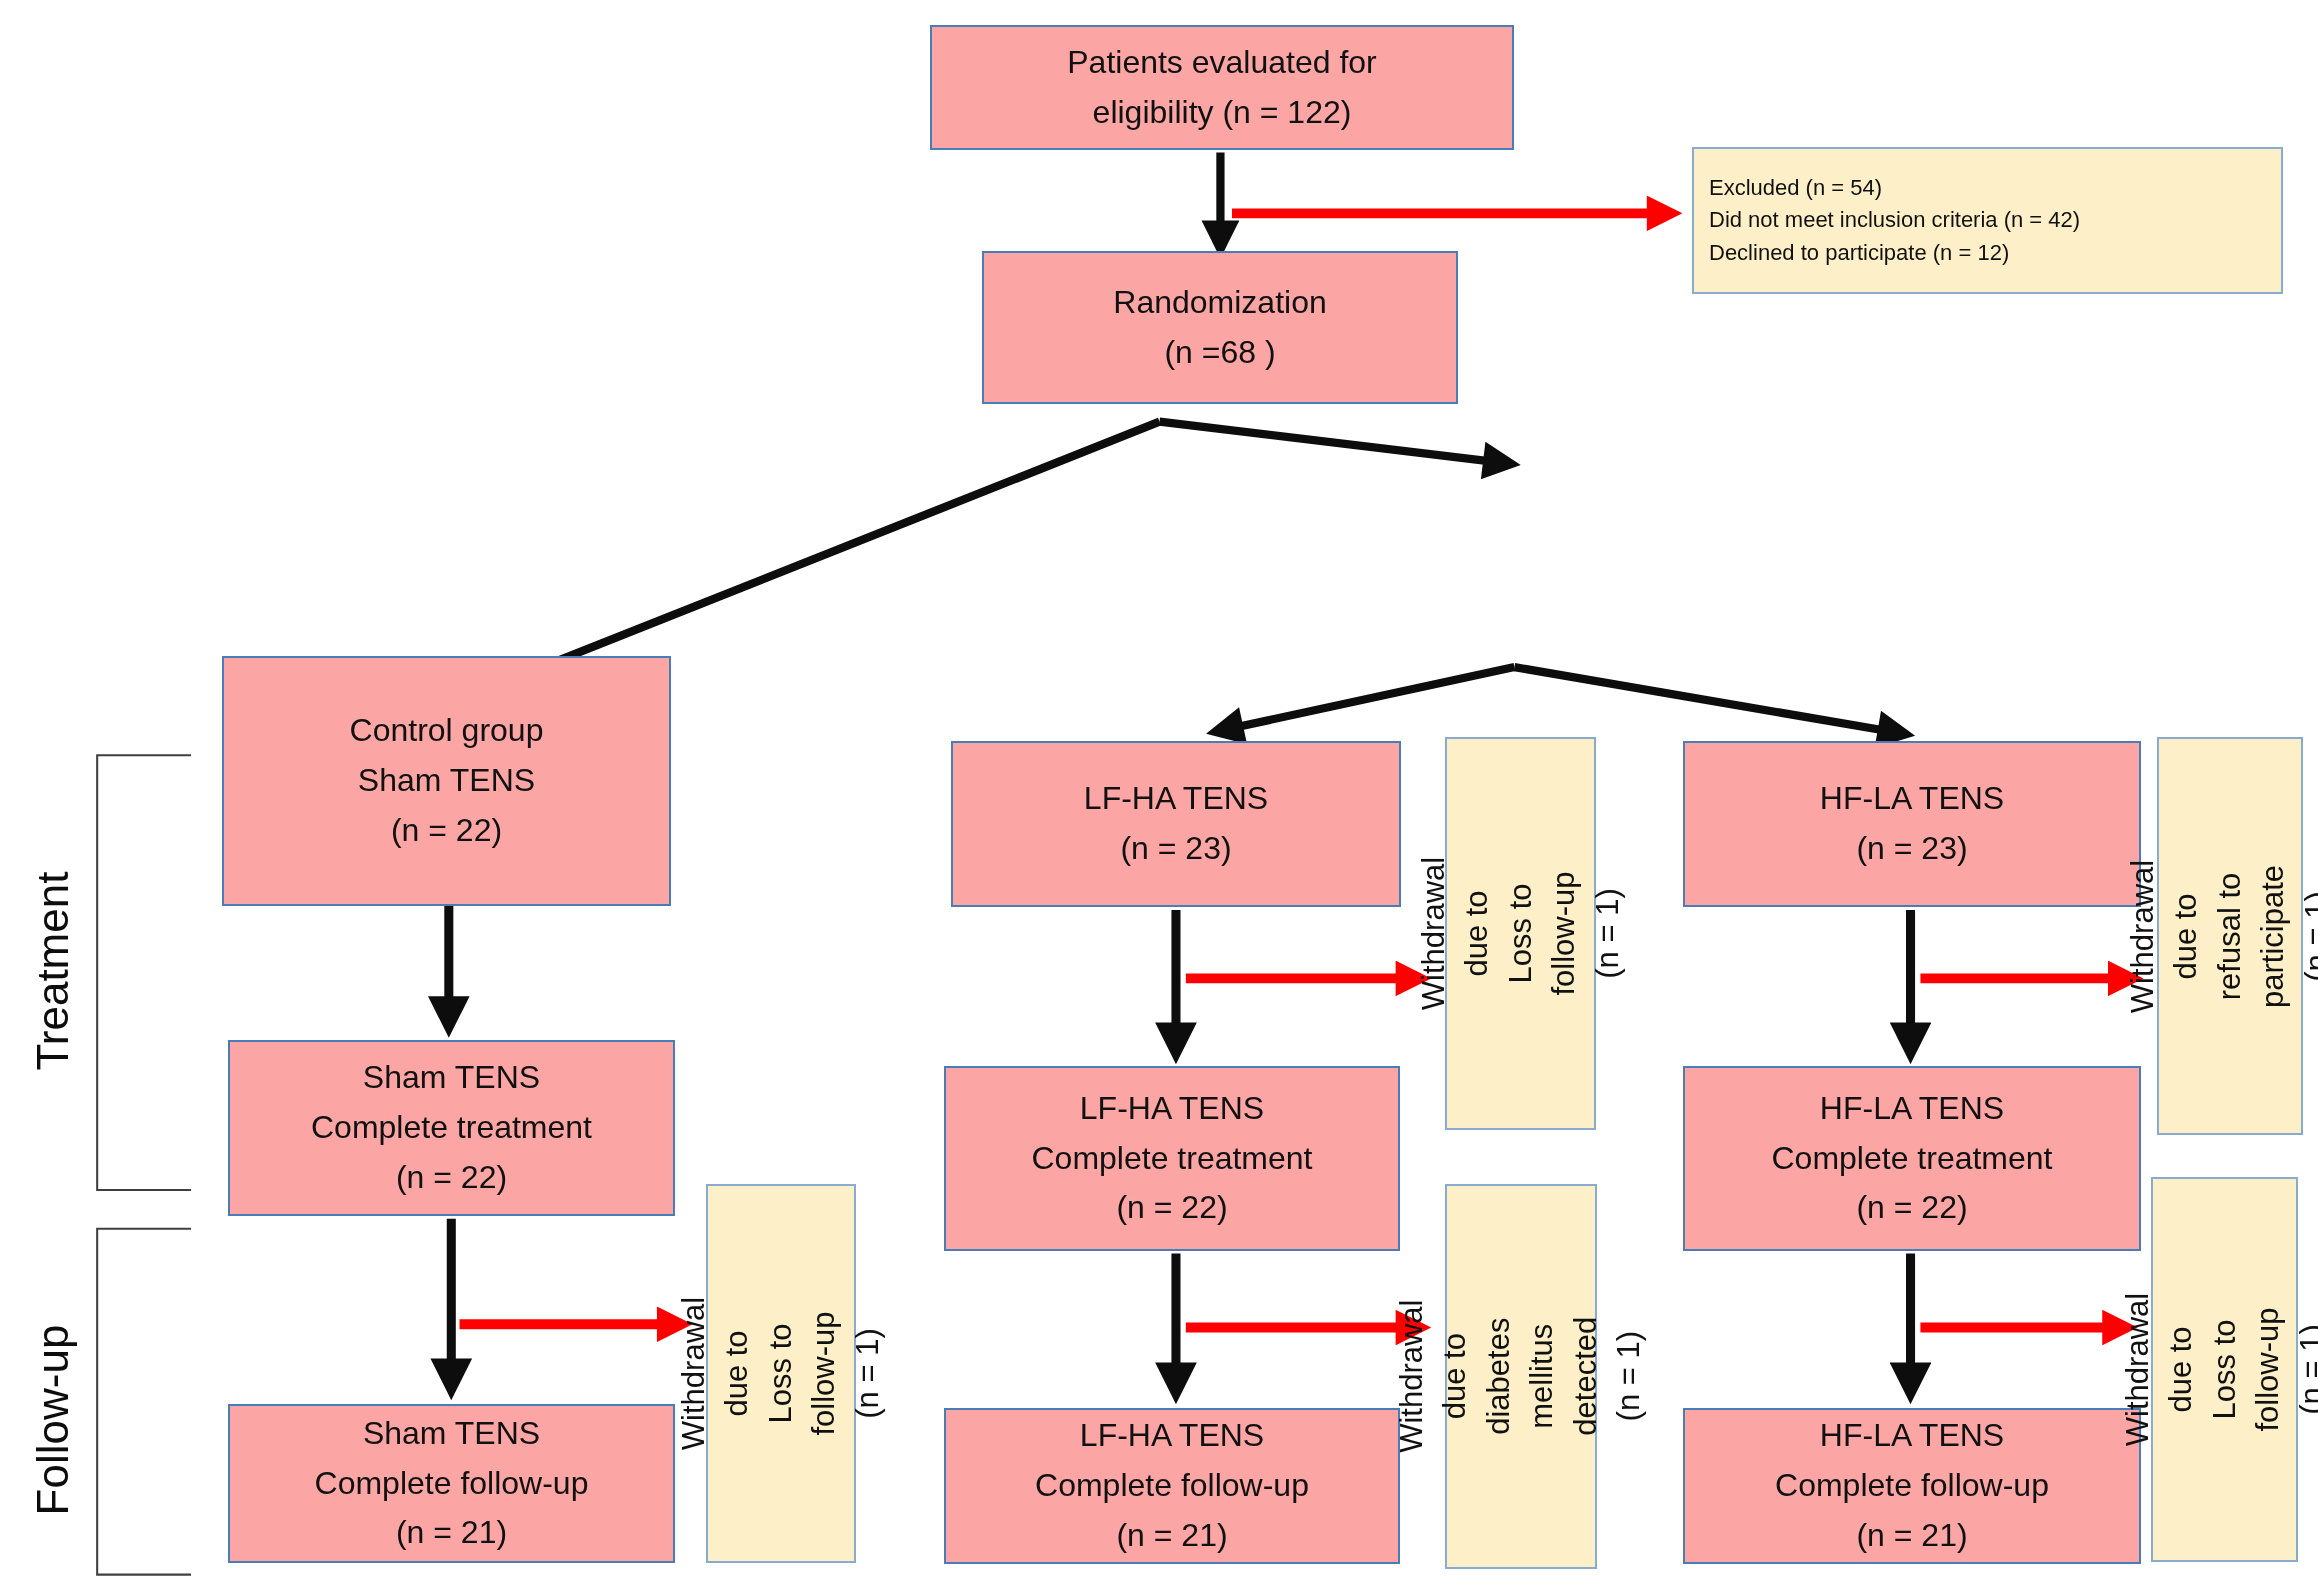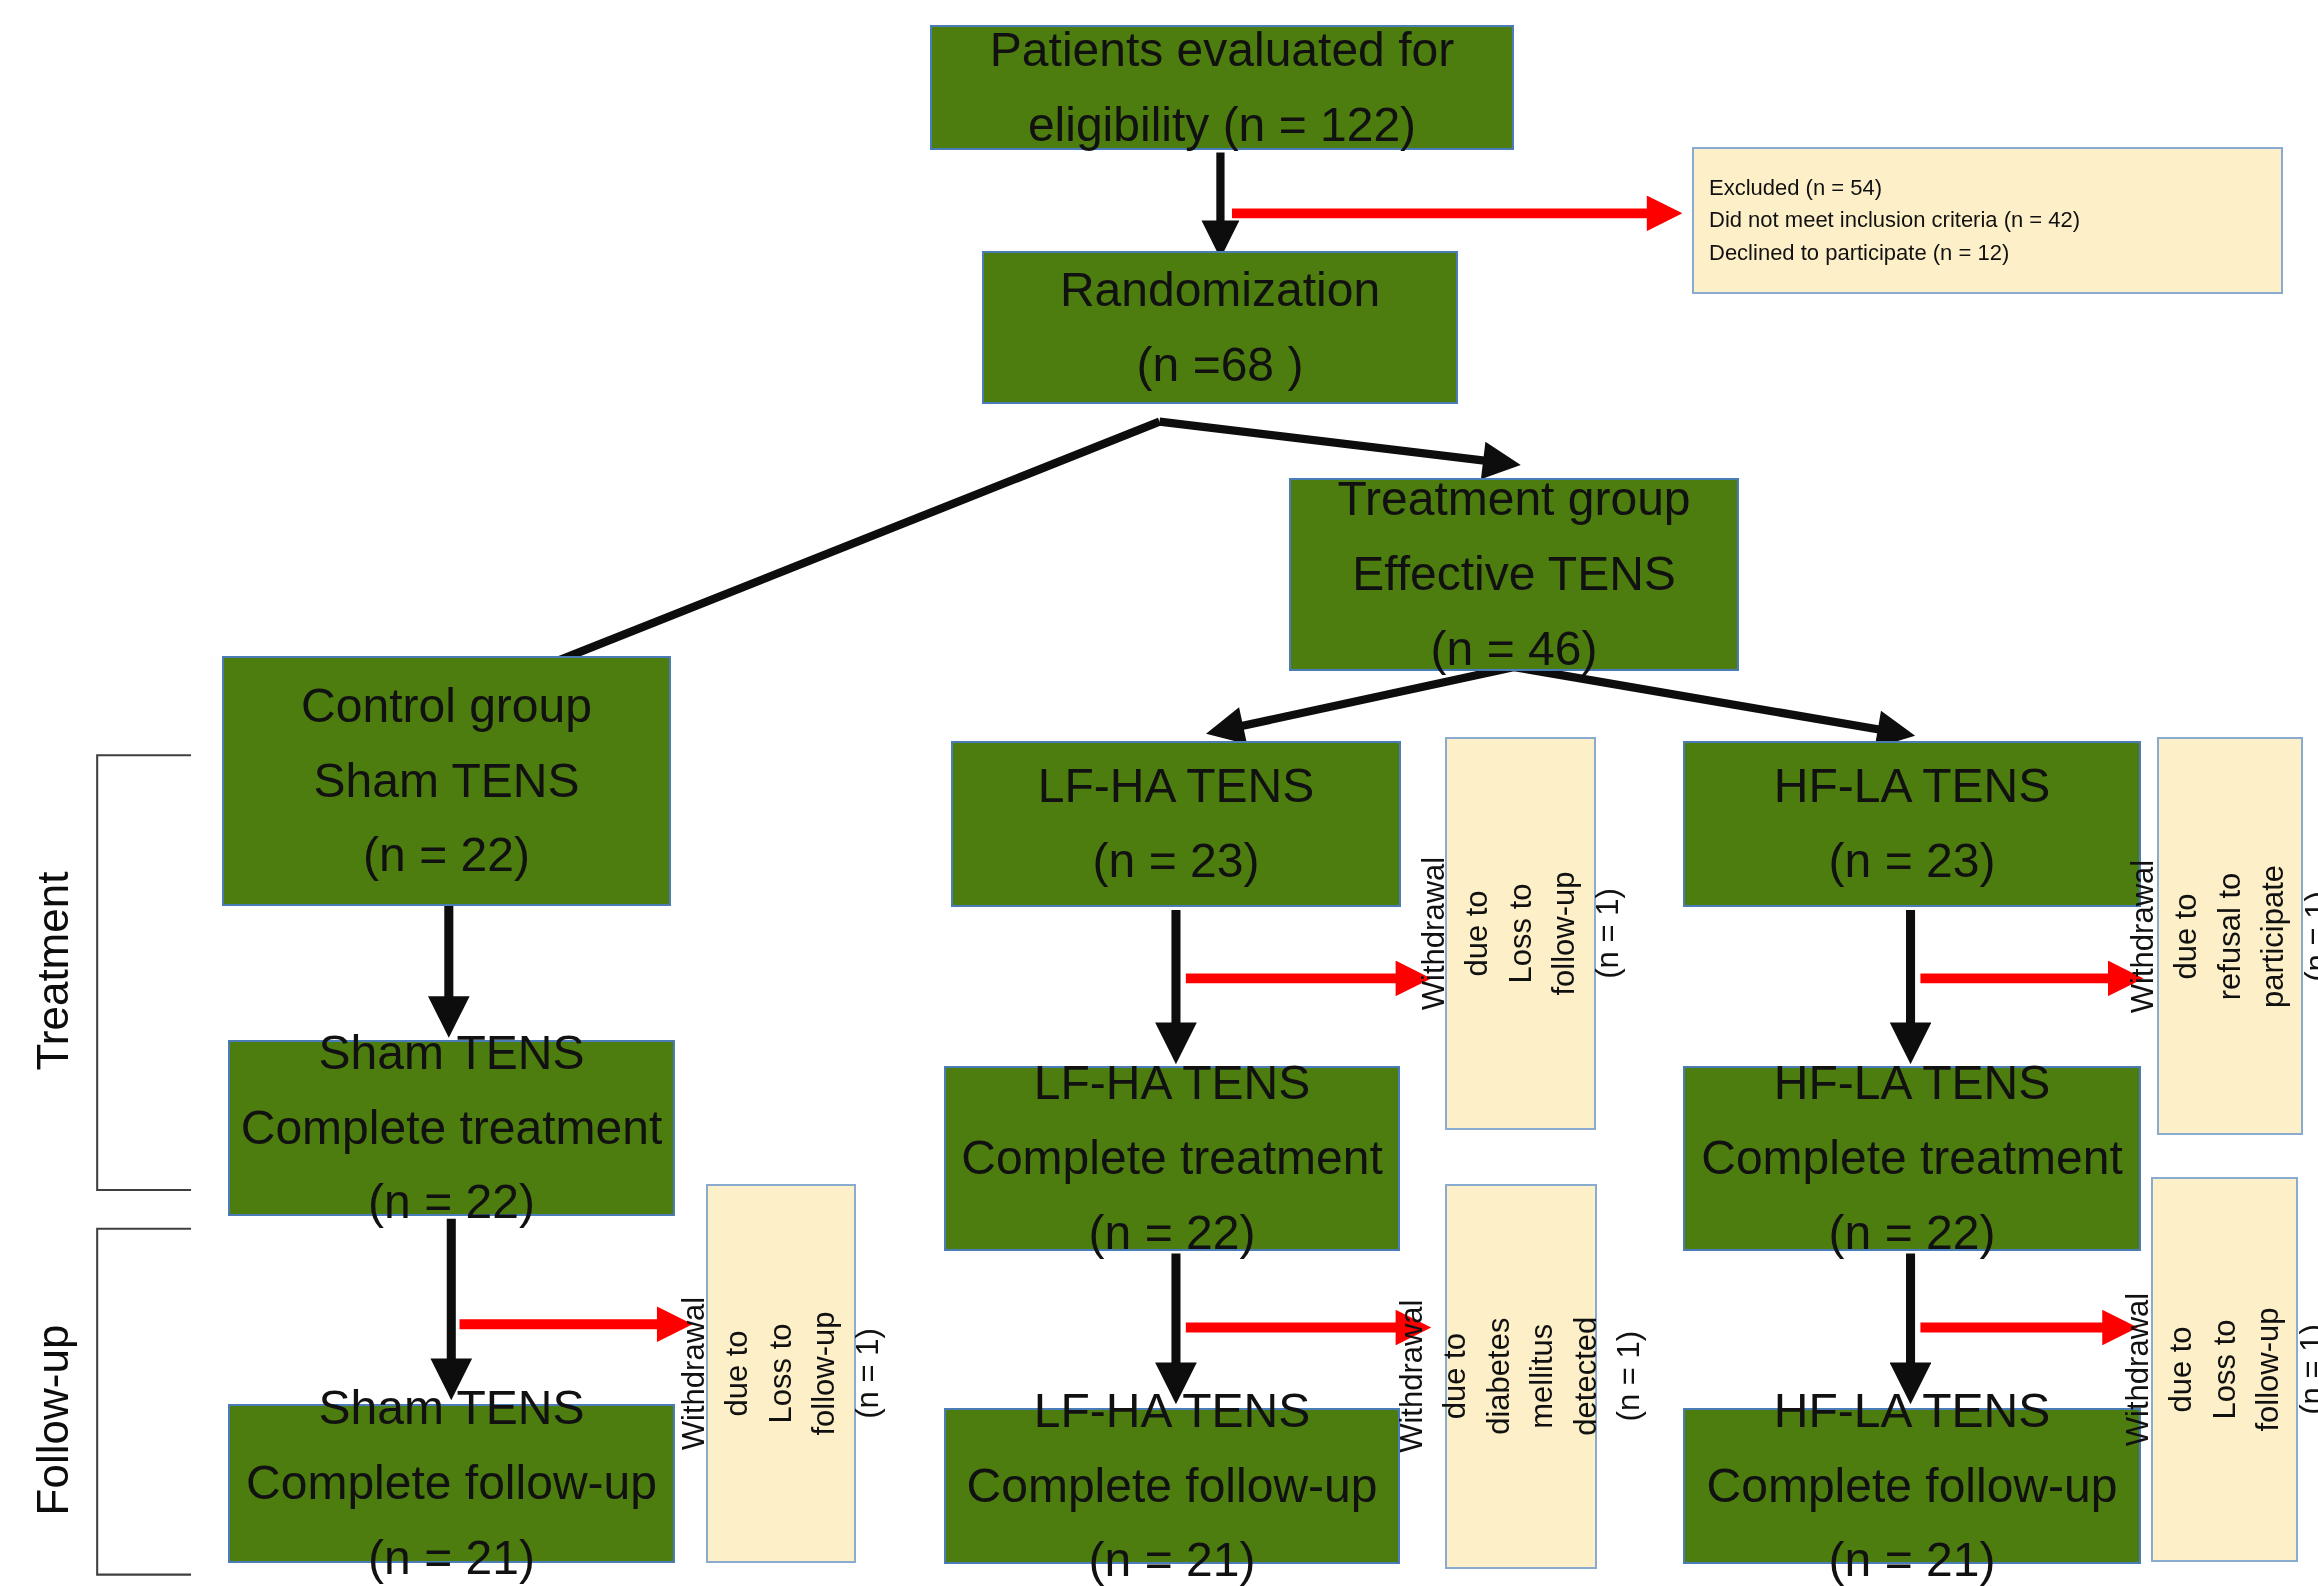--- a/index.html
+++ b/index.html
@@ -6,25 +6,25 @@
   #canvas{
     position:relative;
     width:2319px;height:1587px;
     background:#ffffff;
     font-family:"Liberation Sans", sans-serif;
     color:#111;
     overflow:hidden;
   }
   .box{
     position:absolute;
-    background:#4d7c0f;
+    background:#fca5a5;
     border:2.5px solid #4a7db8;
     display:flex;align-items:center;justify-content:center;
     text-align:center;
-    font-size:48px;line-height:1.56;
+    font-size:32px;line-height:1.56;
     white-space:pre-line;
     box-sizing:border-box;
   }
   .note{
     position:absolute;
     background:#fdf0c9;
     border:2.5px solid #8aabd0;
     display:flex;align-items:center;justify-content:center;
     box-sizing:border-box;
   }
@@ -121,23 +121,20 @@
     <span class="vtext">Treatment</span>
   </div>
   <div class="stage-label" id="lbl-followup">
     <span class="vtext">Follow-up</span>
   </div>
 
   <div class="box" id="b-patients">Patients evaluated for
 eligibility (n = 122)</div>
   <div class="box" id="b-randomization">Randomization
 (n =68 )</div>
-  <div class="box" id="b-treatment-group">Treatment group
-Effective TENS
-(n = 46)</div>
   <div class="box" id="b-control-group">Control group
 Sham TENS
 (n = 22)</div>
   <div class="box" id="b-lfha">LF-HA TENS
 (n = 23)</div>
   <div class="box" id="b-hfla">HF-LA TENS
 (n = 23)</div>
   <div class="box" id="b-sham-ct">Sham TENS
 Complete treatment
 (n = 22)</div>

